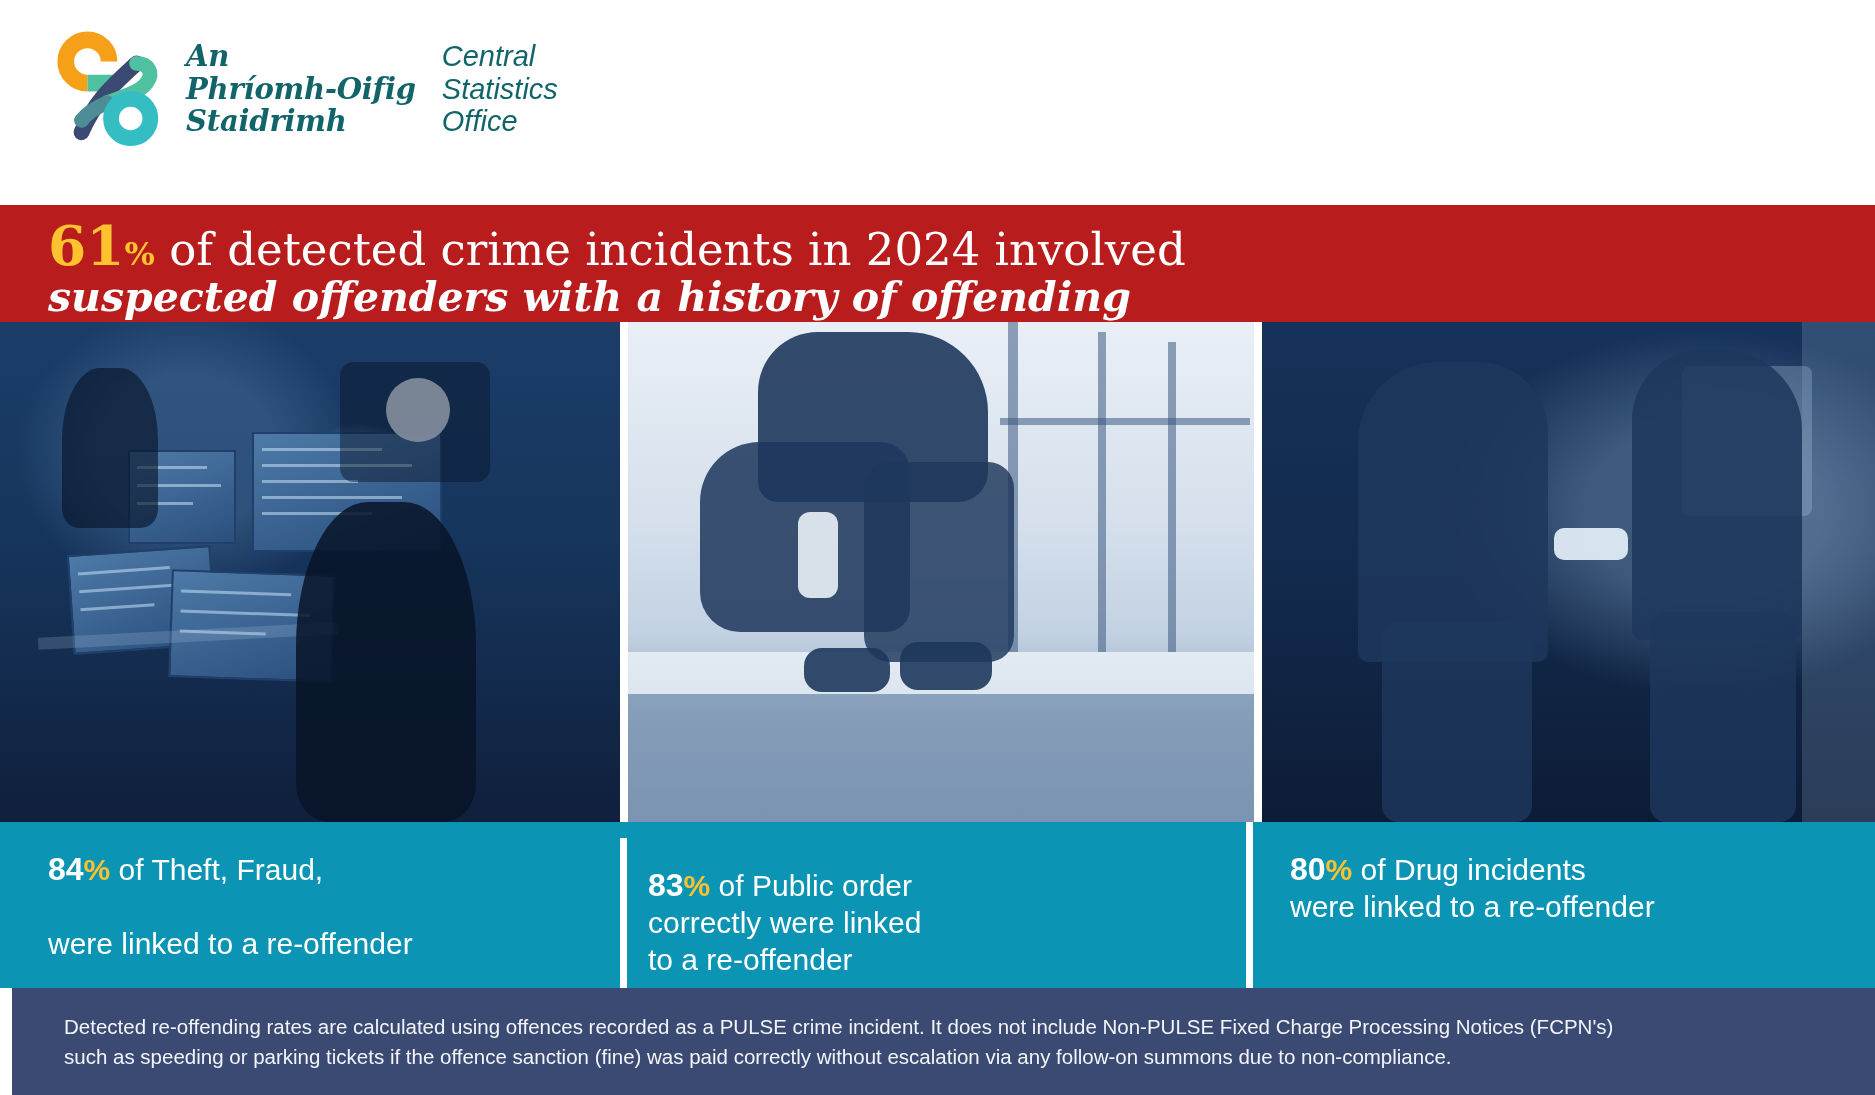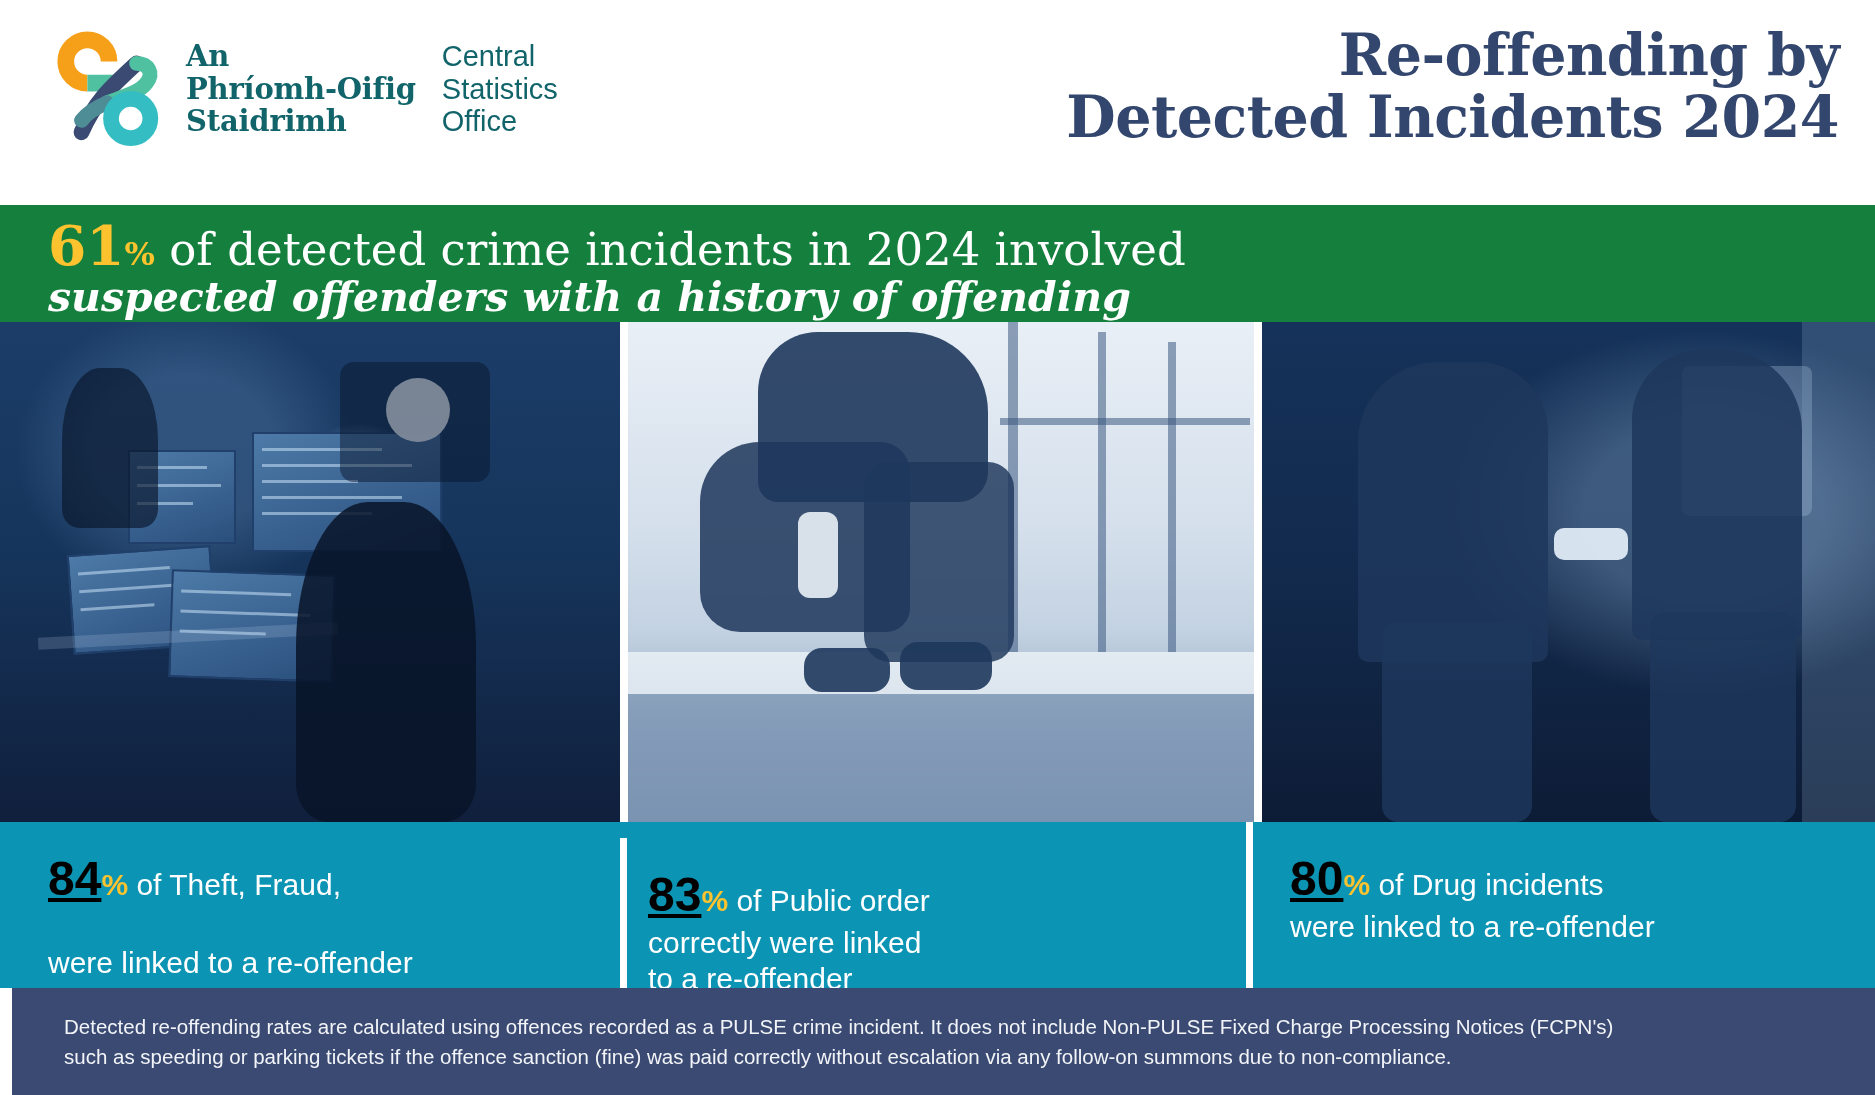--- a/index.html
+++ b/index.html
@@ -5,21 +5,21 @@
   html,body{margin:0;padding:0;}
   body{
     width:1875px;height:1095px;
     font-family:"Liberation Sans", sans-serif;
     background:#ffffff;
     overflow:hidden;
   }
   .page{position:relative;width:1875px;height:1095px;background:#fff;}
 
   
-  .header{position:absolute;left:0;top:0;width:1875px;height:205px;background:#ffffff;}
+  .header{position:absolute;left:0;top:0;width:1875px;height:205px;background:#ffffff;font-style:italic;}
   .logo-wrap{position:absolute;left:52px;top:30px;display:flex;align-items:center;}
   .logo-mark{width:118px;height:118px;display:block;}
   .logo-ga{
     margin-left:16px;
     font-family:"DejaVu Serif", serif;
     font-weight:bold;
     font-size:29px;
     line-height:1.12;
     color:#12646b;
     letter-spacing:-0.2px;
@@ -42,21 +42,21 @@
     font-size:57px;
     line-height:1.08;
     color:#33466e;
     letter-spacing:-0.5px;
   }
   .title div{white-space:nowrap;}
 
   
   .banner{
     position:absolute;left:0;top:205px;width:1875px;height:117px;
-    background:#15803d;
+    background:#b91c1c;
   }
   .banner-l1{
     position:absolute;left:48px;top:13px;
     font-family:"DejaVu Serif", serif;
     font-size:45px;line-height:1;color:#ffffff;white-space:nowrap;
   }
   .banner-l2{
     position:absolute;left:48px;top:72px;
     font-family:"DejaVu Serif", serif;
     font-weight:bold;
@@ -109,21 +109,21 @@
   .cap-inner{
     position:absolute;top:28px;
     font-family:"Liberation Sans", sans-serif;
     font-size:30px;line-height:1.22;color:#ffffff;
   }
   .c1 .cap-inner{left:48px;right:20px;}
   .c2 .cap-inner{left:28px;right:20px;}
   .c3 .cap-inner{left:44px;right:20px;}
   .cap-num{
     font-family:"Liberation Sans", sans-serif;
-    font-weight:bold;color:#000000;font-size:48px;text-decoration:underline;
+    font-weight:bold;color:#ffffff;font-size:32px;
   }
   .cap-pct{font-weight:bold;color:#fdc32e;font-size:30px;}
   .cap-div{position:absolute;top:0;width:7px;height:166px;background:#ffffff;}
 
   
   .foot{
     position:absolute;left:12px;top:988px;width:1875px;height:107px;
     background:#3a4a72;
   }
   .foot-txt{
@@ -156,24 +156,20 @@
         <div>Staidrimh</div>
       </div>
 
       <div class="logo-en">
         <div>Central</div>
         <div>Statistics</div>
         <div>Office</div>
       </div>
     </div>
 
-    <div class="title">
-      <div>Re-offending by</div>
-      <div>Detected Incidents 2024</div>
-    </div>
   </div>
 
   <div class="banner">
     <div class="banner-l1"><span class="big-num">61</span><span class="pct-sm">%</span><span> of detected crime incidents in 2024 involved</span></div>
     <div class="banner-l2">suspected offenders with a history of offending</div>
   </div>
 
   <div class="strip">
 
     <div class="panel p1">

